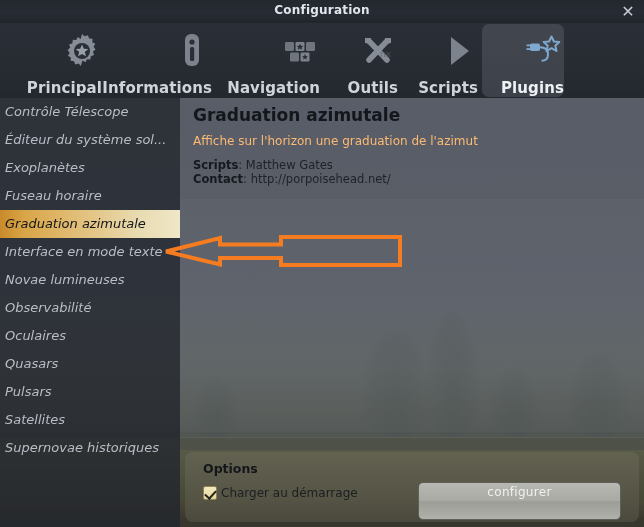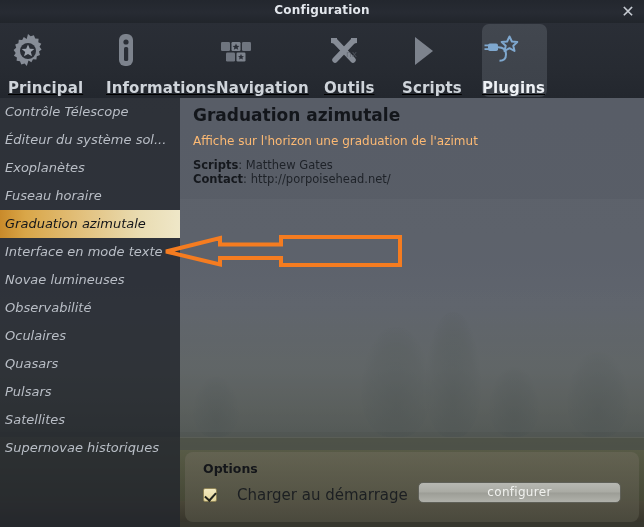--- a/index.html
+++ b/index.html
@@ -109,25 +109,24 @@
     align-items: flex-start;
   }
   .tab {
     position: relative;
     width: 86px;
     height: 73px;
     margin: 1px 2px 0 2px;
     border-radius: 7px;
     display: flex;
     flex-direction: column;
-    align-items: flex-start;
+    align-items: flex-end;
     justify-content: flex-start;
     padding-top: 6px;
     cursor: pointer;
-    text-decoration: underline;
   }
   .tab.active {
     background: linear-gradient(to bottom, #42474f 0%, #3d424a 100%);
   }
   .tab .tab-icon {
     height: 44px;
     display: flex;
     align-items: center;
     justify-content: center;
   }
@@ -138,21 +137,21 @@
     letter-spacing: .1px;
     margin-top: 8px;
   }
   .tab.active .tab-label { color: #eef1f5; }
 
   .tab-nav { width: 104px; }
   .tab-info { width: 106px; }
   .tab-principal { width: 94px; }
   .tab-outils { width: 74px; }
   .tab-scripts { width: 76px; }
-  .tab-plugins { width: 65px; }
+  .tab-plugins { width: 82px; }
 
   
   .sidebar {
     position: absolute;
     left: 0; top: 98px;
     width: 180px;
     height: 429px;
     background: rgba(34,38,45,.80);
     z-index: 5;
     overflow: hidden;
@@ -263,29 +262,29 @@
   .checkbox::after {
     content: "";
     position: absolute;
     left: 3px; top: 1px;
     width: 5px; height: 9px;
     border: solid #23251d;
     border-width: 0 2px 2px 0;
     transform: rotate(42deg);
   }
   .option-label {
-    margin-left: 20px;
-    font-size: 15px;
+    margin-left: 4px;
+    font-size: 12px;
     color: #1c1f22;
     white-space: nowrap;
   }
   .configure-btn {
     position: absolute;
     left: 233px; top: 30px;
-    width: 203px; height: 21px;
+    width: 203px; height: 38px;
     border-radius: 5px;
     background: linear-gradient(to bottom, #b7b8b2 0%, #a9aaa3 48%, #9c9d96 52%, #b0b1aa 100%);
     border: 1px solid #5f6058;
     color: #f0f1ee;
     font-size: 12px;
     line-height: 19px;
     text-align: center;
     cursor: pointer;
     letter-spacing: .3px;
   }

